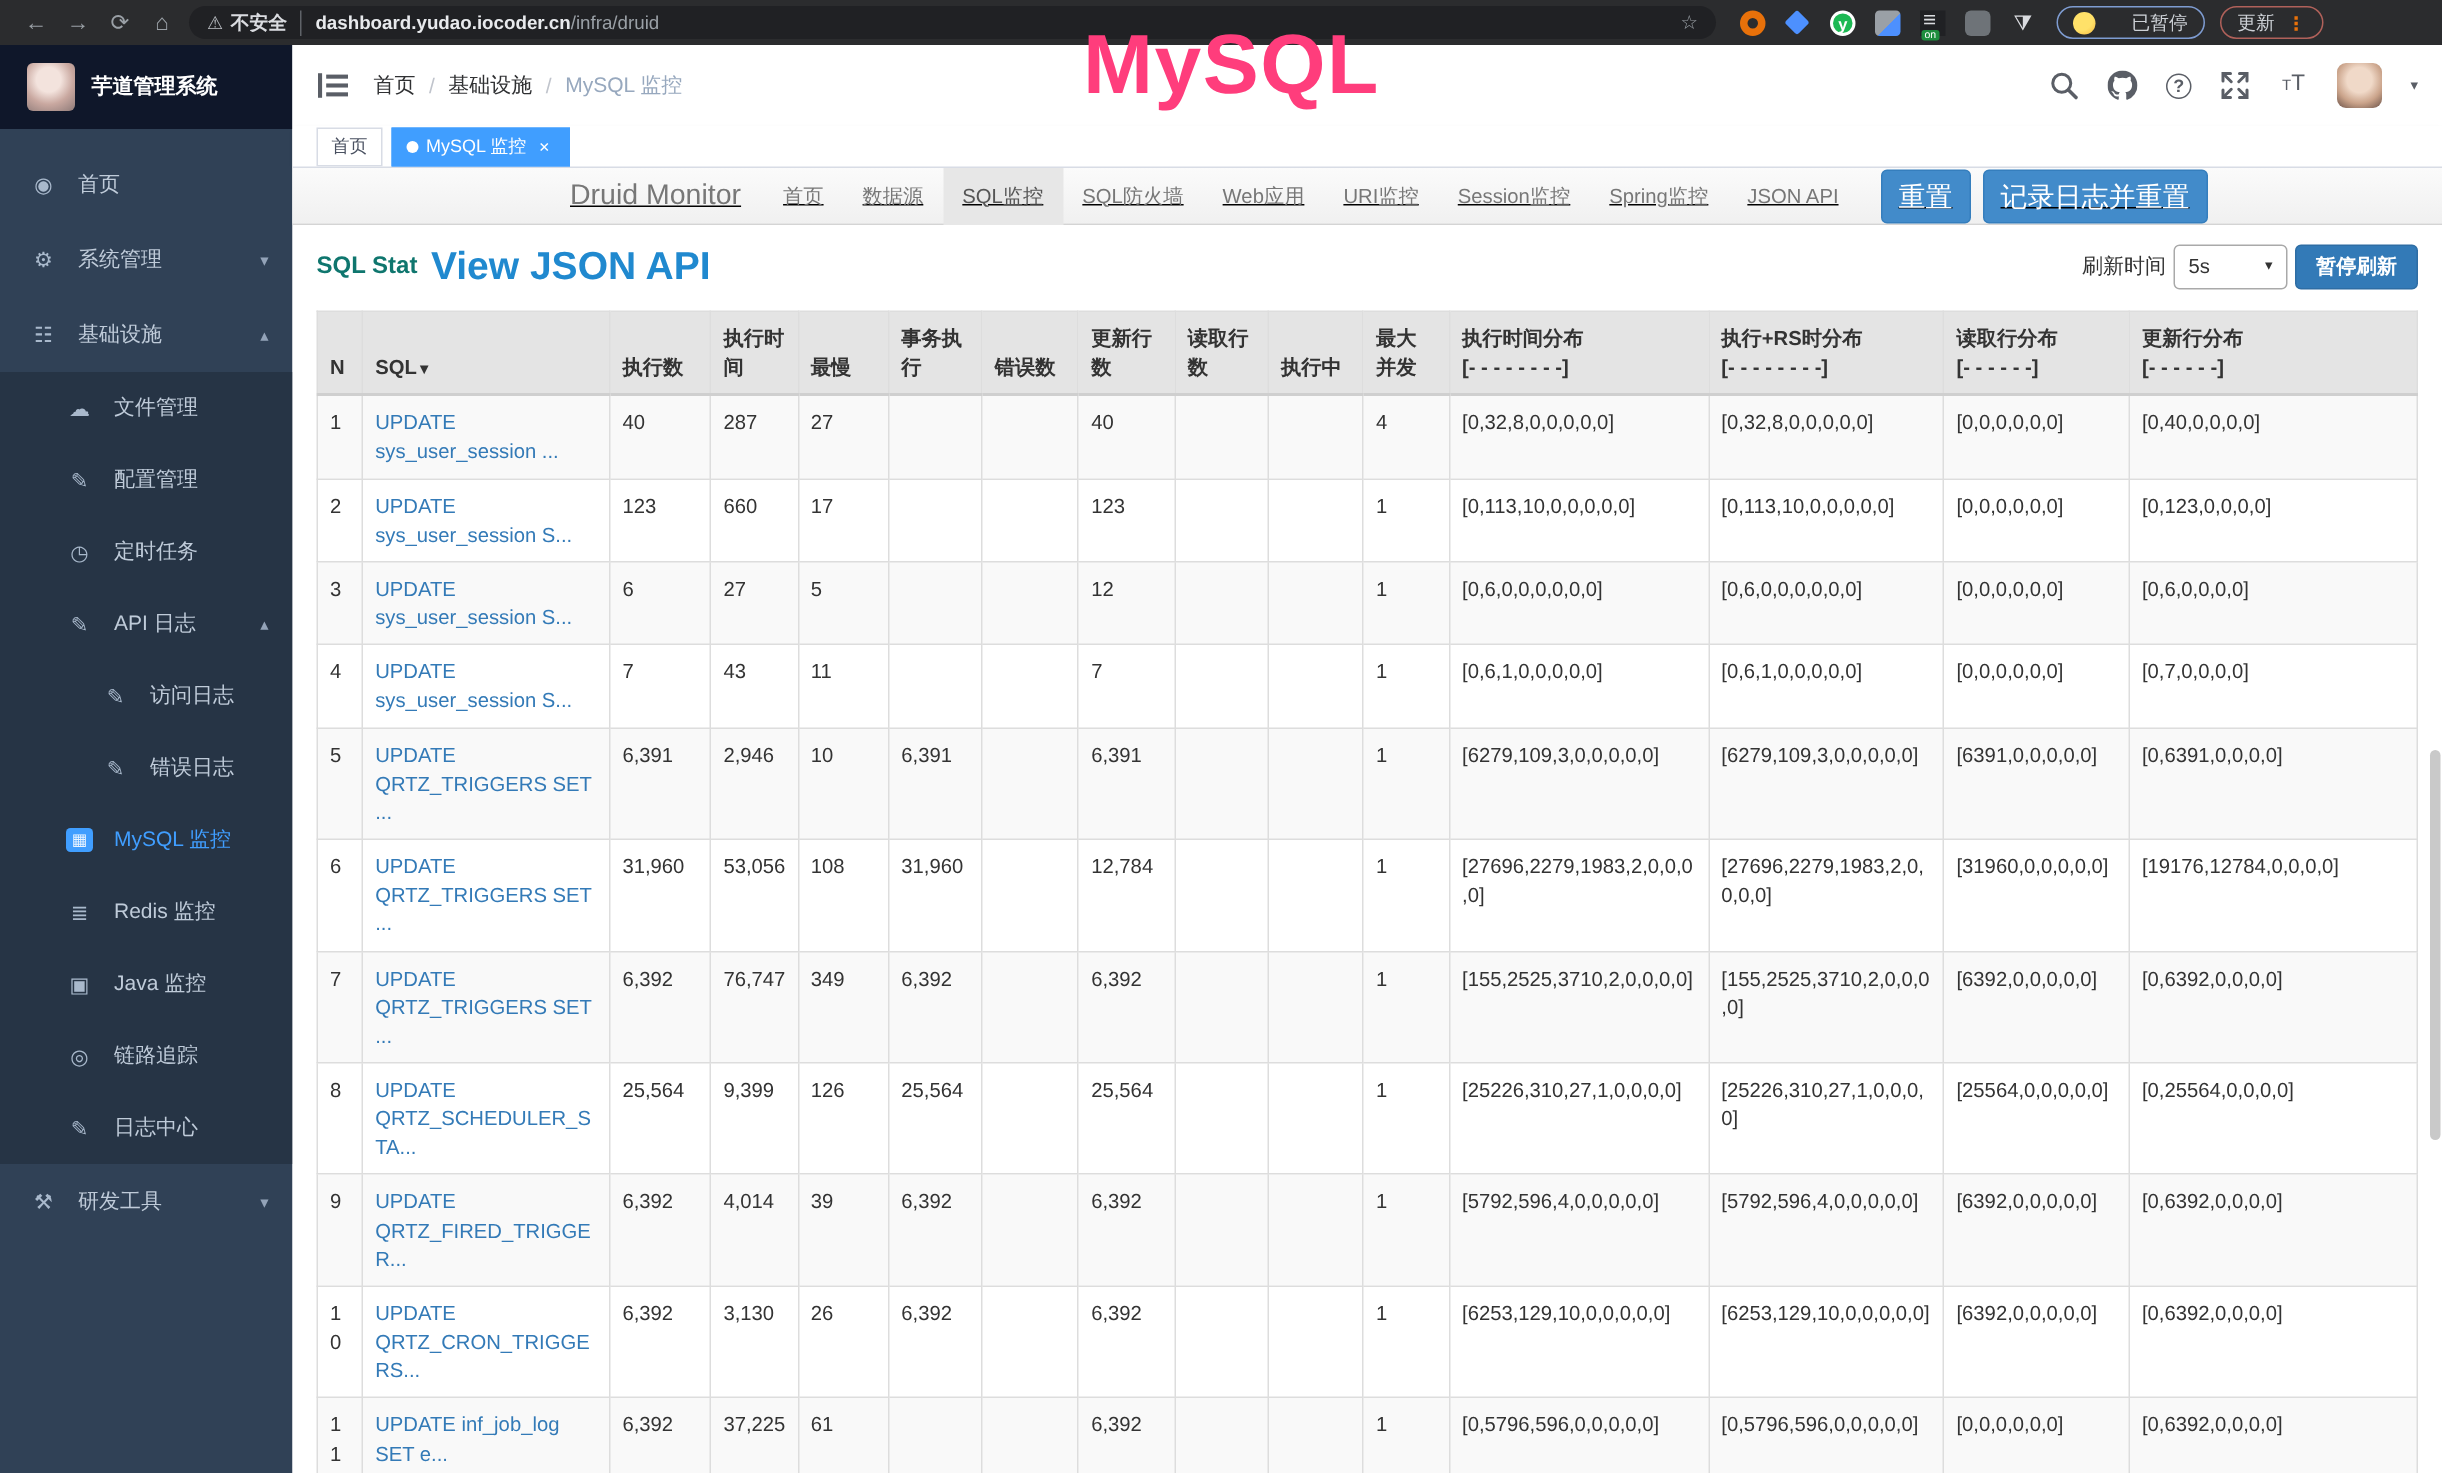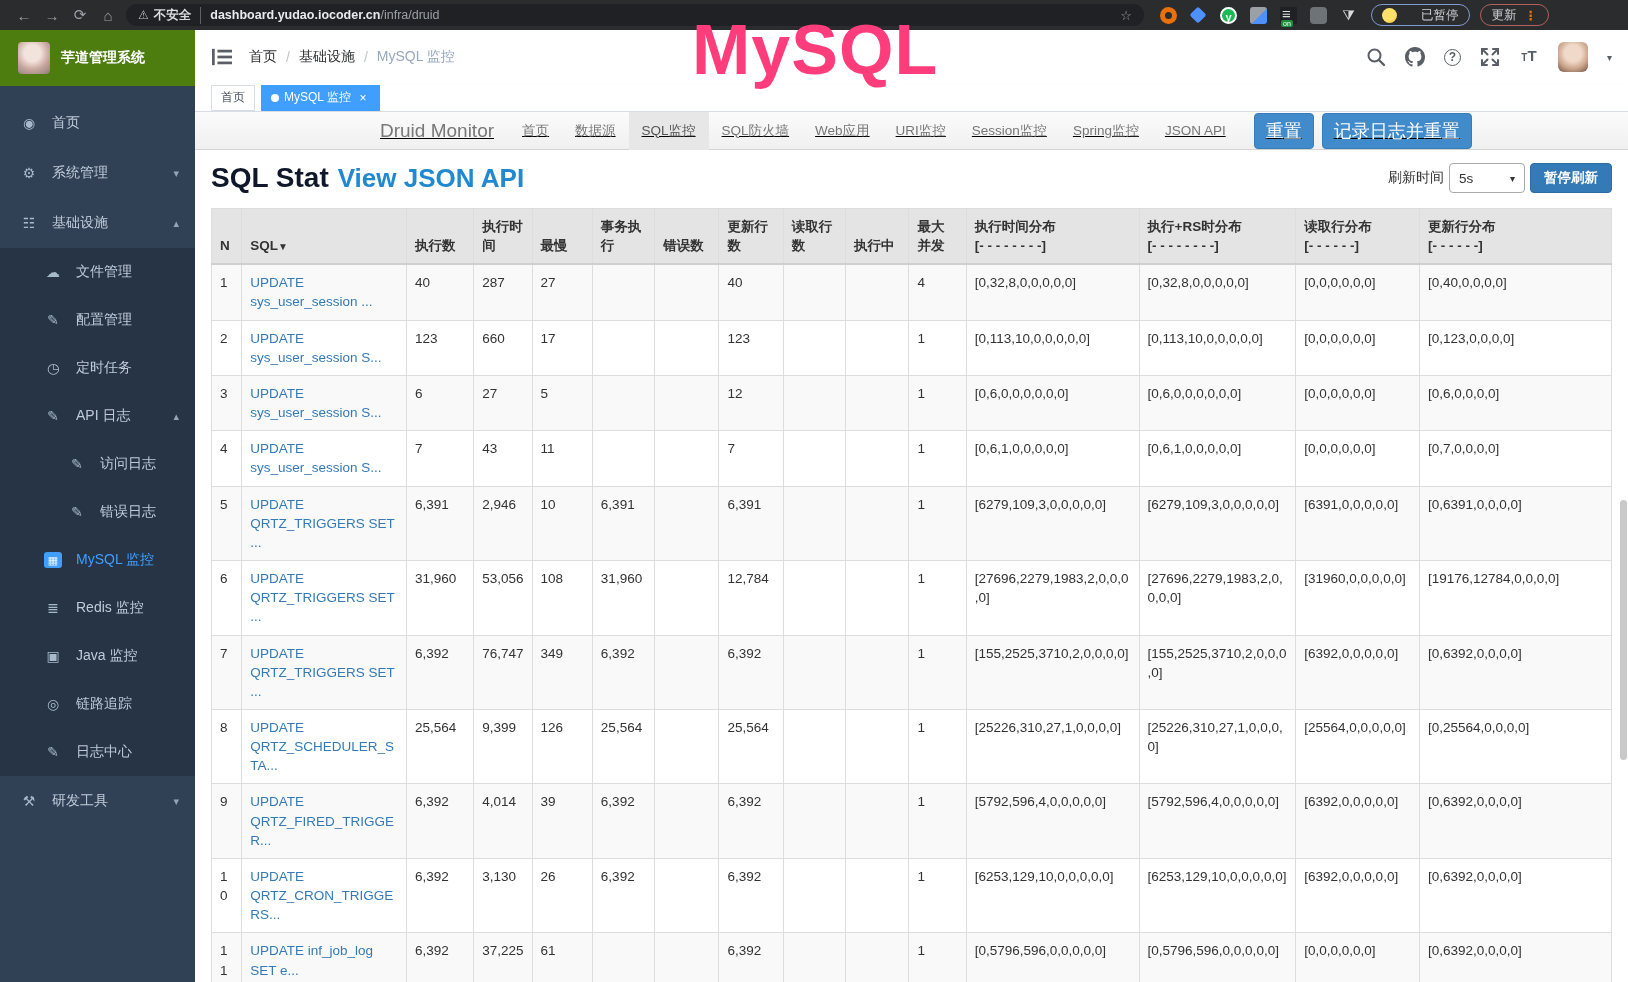--- a/index.html
+++ b/index.html
@@ -27,21 +27,21 @@
   .ext-blob { background:#80868b; border-radius:4px; opacity:.8; }
   .ext-puzzle { color:#dadce0; font-size:14px; text-align:center; line-height:17px; }
   .paused-pill { margin-left:14px; height:22px; border:1px solid #7e9cd1; border-radius:12px; display:flex; align-items:center; gap:24px; padding:0 10px; color:#cdd1d6; font-size:12.5px; cursor:pointer; flex:none; }
   .emoji-face { width:15px; height:15px; border-radius:50%; background:radial-gradient(circle at 35% 30%, #ffe169 55%, #f6b73c); flex:none; }
   .update-pill { margin-left:10px; height:22px; border:1px solid #b0615a; border-radius:12px; display:flex; align-items:center; gap:8px; padding:0 11px; color:#cdd1d6; font-size:12.5px; cursor:pointer; flex:none; }
   .dots3 { color:#e8710a; font-weight:bold; letter-spacing:0; }
 
   
   .app { display:flex; height:952px; }
   .sidebar { width:195px; background:#304156; flex:none; }
-  .logo-row { height:56px; display:flex; align-items:center; padding-left:18px; gap:11px; background:#4d7c0f; cursor:pointer; }
+  .logo-row { height:56px; display:flex; align-items:center; padding-left:18px; gap:11px; background:#0f172a; cursor:pointer; }
   .logo-img { width:32px; height:32px; border-radius:4px; background:radial-gradient(circle at 45% 35%, #f3e3dd 30%, #c9a8a0 60%, #8d7a78); flex:none; }
   .logo-title { color:#fff; font-size:14px; font-weight:bold; }
   .menu { padding-top:12px; }
   .menu-item { height:50px; display:flex; align-items:center; padding:0 16px 0 20px; font-size:14px; color:#bfcbd9; cursor:pointer; }
   .menu-item.sub { background:#263445; height:48px; }
   .menu-item.lvl1 { padding-left:44px; }
   .menu-item.lvl2 { padding-left:68px; }
   .menu-icon { width:18px; height:18px; line-height:18px; margin-right:14px; font-size:14px; color:#a9b9cc; text-align:center; flex:none; }
   .menu-item.active { color:#409eff; }
   .menu-item.active .menu-icon { background:#409eff; color:#eaf4ff; border-radius:3px; font-size:11px; height:16px; line-height:16px; }
@@ -52,21 +52,21 @@
   
   .topbar { height:54px; display:flex; align-items:center; padding:0 16px; background:#fff; }
   .hamburger { width:22px; height:20px; margin-right:16px; cursor:pointer; }
   .breadcrumb { font-size:14px; display:flex; align-items:center; gap:9px; }
   .crumb { color:#303133; cursor:pointer; }
   .crumb-sep { color:#c0c4cc; }
   .crumb.current { color:#97a8be; cursor:default; }
   .top-icons { margin-left:auto; display:flex; align-items:center; gap:19px; color:#5a5e66; }
   .tico { width:20px; height:20px; cursor:pointer; text-align:center; }
   .qmark { border:1.5px solid #5a5e66; border-radius:50%; width:17px; height:17px; line-height:15px; font-size:12px; font-weight:bold; }
-  .font-ico { font-weight:bold; font-size:15px; }
+  .font-ico { font-weight:normal; font-size:15px; }
   .font-ico .small-t { font-size:10px; }
   .avatar { width:30px; height:30px; border-radius:6px; background:radial-gradient(circle at 50% 38%, #f0d9c8 35%, #caa38a 65%, #6b5248); cursor:pointer; }
   .caret-down { font-size:10px; color:#5a5e66; cursor:pointer; }
 
   
   .tags-bar { height:28px; display:flex; align-items:center; gap:6px; padding:0 16px; background:#fff; border-bottom:1px solid #d8dce5; box-shadow:0 1px 3px rgba(0,0,0,.06); }
   .tag { height:26px; display:flex; align-items:center; gap:5px; border:1px solid #d8dce5; background:#fff; padding:0 9px; font-size:12px; color:#495060; cursor:pointer; }
   .tag.active { background:#409eff; border-color:#409eff; color:#fff; }
   .tag-dot { width:8px; height:8px; border-radius:50%; background:#fff; }
   .tag-close { font-size:12px; width:14px; text-align:center; }
@@ -78,37 +78,37 @@
   .druid-tab.active { background:#e7e7e7; color:#555; }
   .druid-btns { margin-left:15px; display:flex; gap:8px; }
   .btn-blue { background:#428bca; border:1px solid #357ebd; color:#fff; font-size:18px; padding:5px 11px; border-radius:4px; cursor:pointer; white-space:nowrap; }
 
   
   .content { flex:1; padding:0 16px; overflow:hidden; }
   .lang-row { text-align:right; margin-top:14px; font-size:13.5px; }
   .lang-link { color:#337ab7; cursor:pointer; }
   .lang-sep { color:#333; margin:0 4px; }
   .title-row { display:flex; align-items:center; margin-top:12px; margin-bottom:14px; }
-  .page-title { font-size:28px; font-weight:bold; color:#0f172a; }
+  .page-title { font-size:16px; font-weight:bold; color:#0f766e; }
   .view-json { font-size:26px; font-weight:bold; color:#2089cf; margin-left:9px; cursor:pointer; }
   .refresh-ctl { margin-left:auto; display:flex; align-items:center; gap:5px; font-size:14px; color:#333; }
   .select-box { width:76px; height:30px; border:1px solid #a9a9a9; border-radius:4px; background:#fff; display:flex; align-items:center; justify-content:space-between; padding:0 9px; font-size:13.5px; cursor:pointer; }
   .sel-caret { font-size:10px; color:#333; }
   .pause-btn { background:#337ab7; border:1px solid #2e6da4; color:#fff; height:30px; padding:0 13px; border-radius:4px; font-size:13.5px; font-weight:bold; cursor:pointer; }
 
   
   table { width:100%; border-collapse:collapse; table-layout:fixed; font-size:13.5px; color:#333; }
   th, td { border:1px solid #ddd; padding:8px; text-align:left; vertical-align:top; word-wrap:break-word; line-height:1.42; }
   thead th { background:#e4e4e4; font-weight:bold; vertical-align:bottom; border-bottom:2px solid #cfcfcf; }
   tbody tr:nth-child(odd) { background:#f9f9f9; }
   .sql-link { color:#337ab7; text-decoration:none; cursor:pointer; }
   .sort-mark { font-size:10px; }
 
   
-  .mysql-overlay { position:absolute; left:692px; top:10px; font-size:70px; font-weight:bold; color:#ff3d7c; z-index:60; letter-spacing:1px; pointer-events:none; }
+  .mysql-overlay { position:absolute; left:722px; top:10px; font-size:56px; font-weight:bold; color:#ff3d7c; z-index:60; letter-spacing:1px; pointer-events:none; }
   .page-scrollbar { position:absolute; right:0; top:30px; width:9px; height:952px; z-index:40; }
   .page-thumb { position:absolute; left:1px; top:470px; width:7px; height:260px; background:#c9c9c9; border-radius:4px; }
 </style>
 </head>
 <body>
 
 <div class="browser-bar">
   <div class="nav-ico">←</div>
   <div class="nav-ico">→</div>
   <div class="nav-ico">⟳</div>

